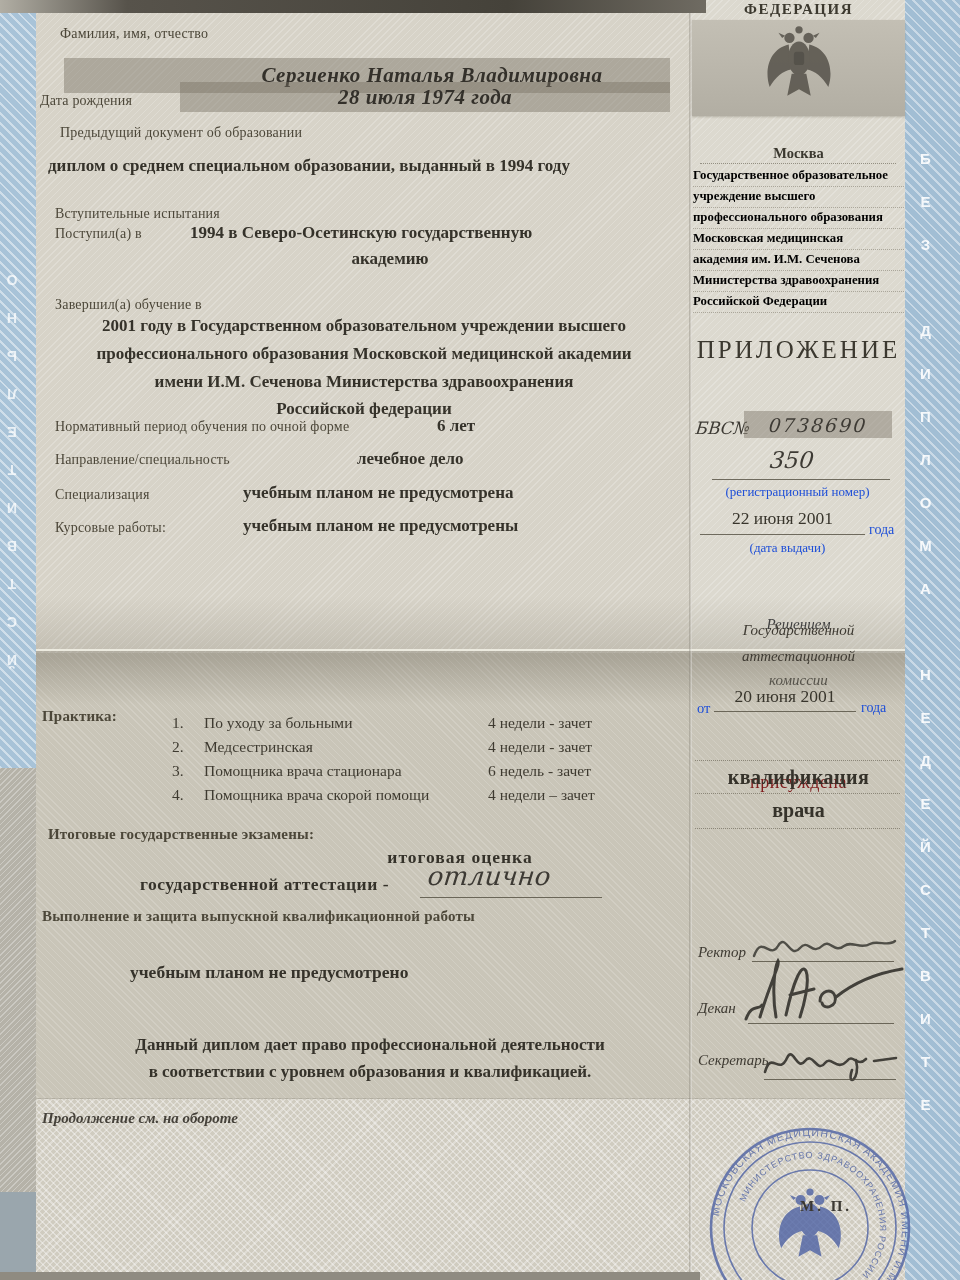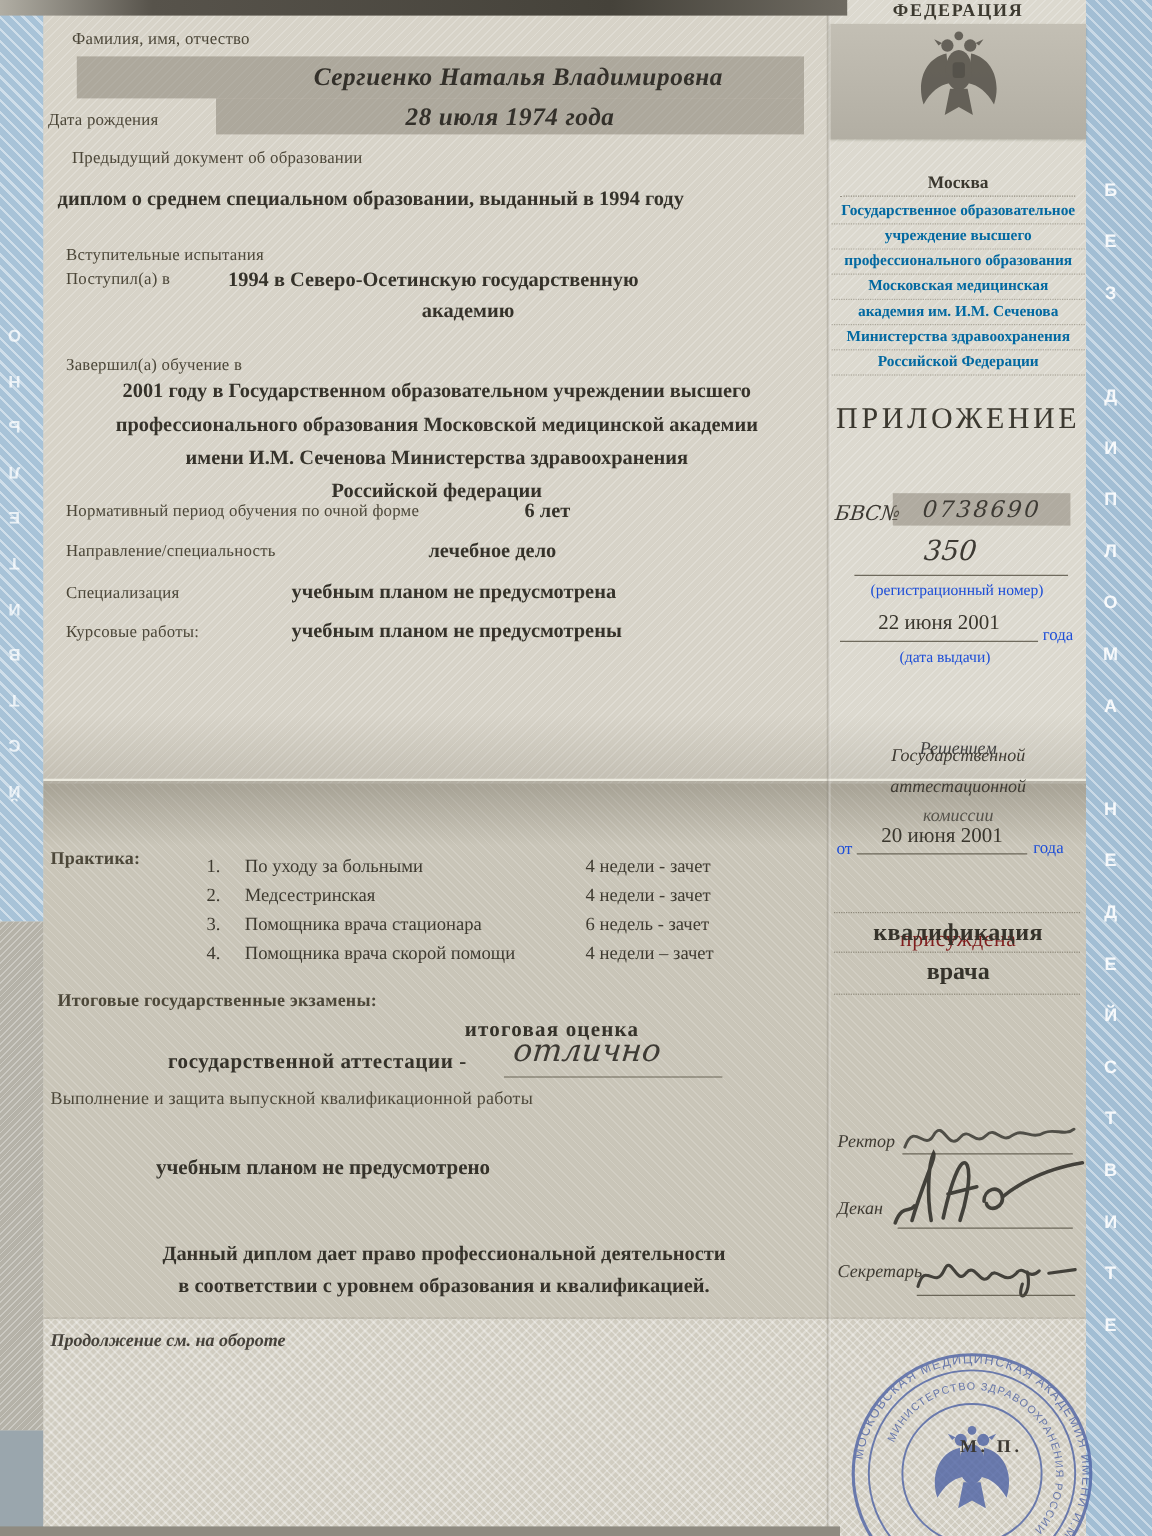--- a/index.html
+++ b/index.html
@@ -40,21 +40,21 @@
   .lbl{font-size:14px;color:#4c4739;letter-spacing:.2px}
   .sm{font-size:13px;color:#1d4ed8}
   .bv{font-weight:bold;color:#35322a}
   .ctr{text-align:center}
   .hand{font-family:"DejaVu Serif",serif;font-style:italic;color:#3d3a34;transform:skewX(-6deg)}
   .ital{font-style:italic}
   .line{position:absolute;border-bottom:1.5px solid rgba(82,77,64,.8)}
   .dotline{position:absolute;border-bottom:1px dotted rgba(88,82,68,.55)}
   .bar{position:absolute;background:rgba(121,115,103,.45);display:flex;align-items:center;justify-content:center}
   .name-txt{font-weight:bold;font-style:italic;font-size:21px;color:#33302a;letter-spacing:.5px}
-  .inst-line{font-weight:bold;font-size:12.8px;color:#0369a1;text-align:center;
+  .inst-line{font-weight:bold;font-size:12.8px;color:#000000;
     padding-bottom:3px;margin-bottom:2px;border-bottom:1px dotted rgba(95,89,74,.40)}
   .vwm{position:absolute;writing-mode:vertical-rl;text-orientation:upright;
     font-family:"Liberation Sans",sans-serif;font-weight:bold;color:rgba(255,255,255,.88)}
   .prac-row{position:absolute;left:172px;width:486px;display:flex;font-size:15.5px;color:#3e3a30}
   .prac-num{width:32px}
   .prac-name{width:284px}
   .prac-res{flex:1}
   .sig-label{font-style:italic;font-size:15px;color:#3e3a32}
   svg{display:block}
 </style>
@@ -75,21 +75,21 @@
   <div class="strip-left-bottom"></div>
   <div class="strip-right"></div>
   <div class="top-edge"></div>
   <div class="bottom-edge"></div>
 
   <div class="vwm" style="left:917px;top:150px;font-size:15px;letter-spacing:26px">БЕЗ ДИПЛОМА НЕДЕЙСТВИТЕ</div>
   <div class="vwm" style="left:4px;top:250px;font-size:14px;letter-spacing:22px;transform:rotate(180deg);color:rgba(255,255,255,.75)">ЙСТВИТЕЛЬНО</div>
 
   <div class="abs lbl" style="left:60px;top:26px">Фамилия, имя, отчество</div>
 
-  <div class="bar" style="left:64px;top:47px;width:606px;height:35px">
+  <div class="bar" style="left:64px;top:58px;width:606px;height:35px">
     <span class="name-txt" style="margin-left:130px">Сергиенко Наталья Владимировна</span>
   </div>
   <div class="bar" style="left:180px;top:82px;width:490px;height:30px">
     <span class="name-txt">28 июля 1974 года</span>
   </div>
   <div class="abs lbl" style="left:40px;top:93px">Дата рождения</div>
 
   <div class="abs lbl" style="left:60px;top:125px">Предыдущий документ об образовании</div>
   <div class="abs bv" style="left:48px;top:156px;font-size:17px">диплом о среднем специальном образовании, выданный в 1994 году</div>
 
@@ -137,21 +137,21 @@
     <span class="prac-name">Помощника врача скорой помощи</span>
     <span class="prac-res">4 недели – зачет</span>
   </div>
 
   <div class="abs lbl" style="left:48px;top:826px;font-weight:bold;font-size:15px">Итоговые государственные экзамены:</div>
   <div class="abs bv ctr" style="left:260px;top:847px;width:400px;font-size:17.5px;letter-spacing:1px">итоговая оценка</div>
   <div class="abs bv" style="left:140px;top:874px;font-size:17.5px;letter-spacing:.5px">государственной аттестации -</div>
   <div class="abs hand" style="left:428px;top:861px;font-size:26px">отлично</div>
   <div class="line" style="left:420px;top:897px;width:182px"></div>
 
-  <div class="abs lbl" style="left:42px;top:908px;font-weight:normal;font-size:15px">Выполнение и защита выпускной квалификационной работы</div>
+  <div class="abs lbl" style="left:42px;top:908px;font-weight:bold;font-size:15px">Выполнение и защита выпускной квалификационной работы</div>
   <div class="abs bv ctr" style="left:60px;top:1035px;width:620px;font-size:17px">Данный диплом дает право профессиональной деятельности</div>
 
   <div class="abs bv" style="left:130px;top:962px;font-size:17.5px">учебным планом не предусмотрено</div>
   <div class="abs bv ctr" style="left:60px;top:1062px;width:620px;font-size:17px">в соответствии с уровнем образования и квалификацией.</div>
   <div class="abs ital" style="left:42px;top:1110px;font-size:15px;color:#45413a;font-weight:bold">Продолжение см. на обороте</div>
 
   <div class="abs ctr" style="left:692px;top:1px;width:213px;font-weight:bold;font-size:15px;letter-spacing:1.5px;color:#3c392f">ФЕДЕРАЦИЯ</div>
 
   <div class="grey-band"></div>
   <div class="abs" style="left:762px;top:24px">

